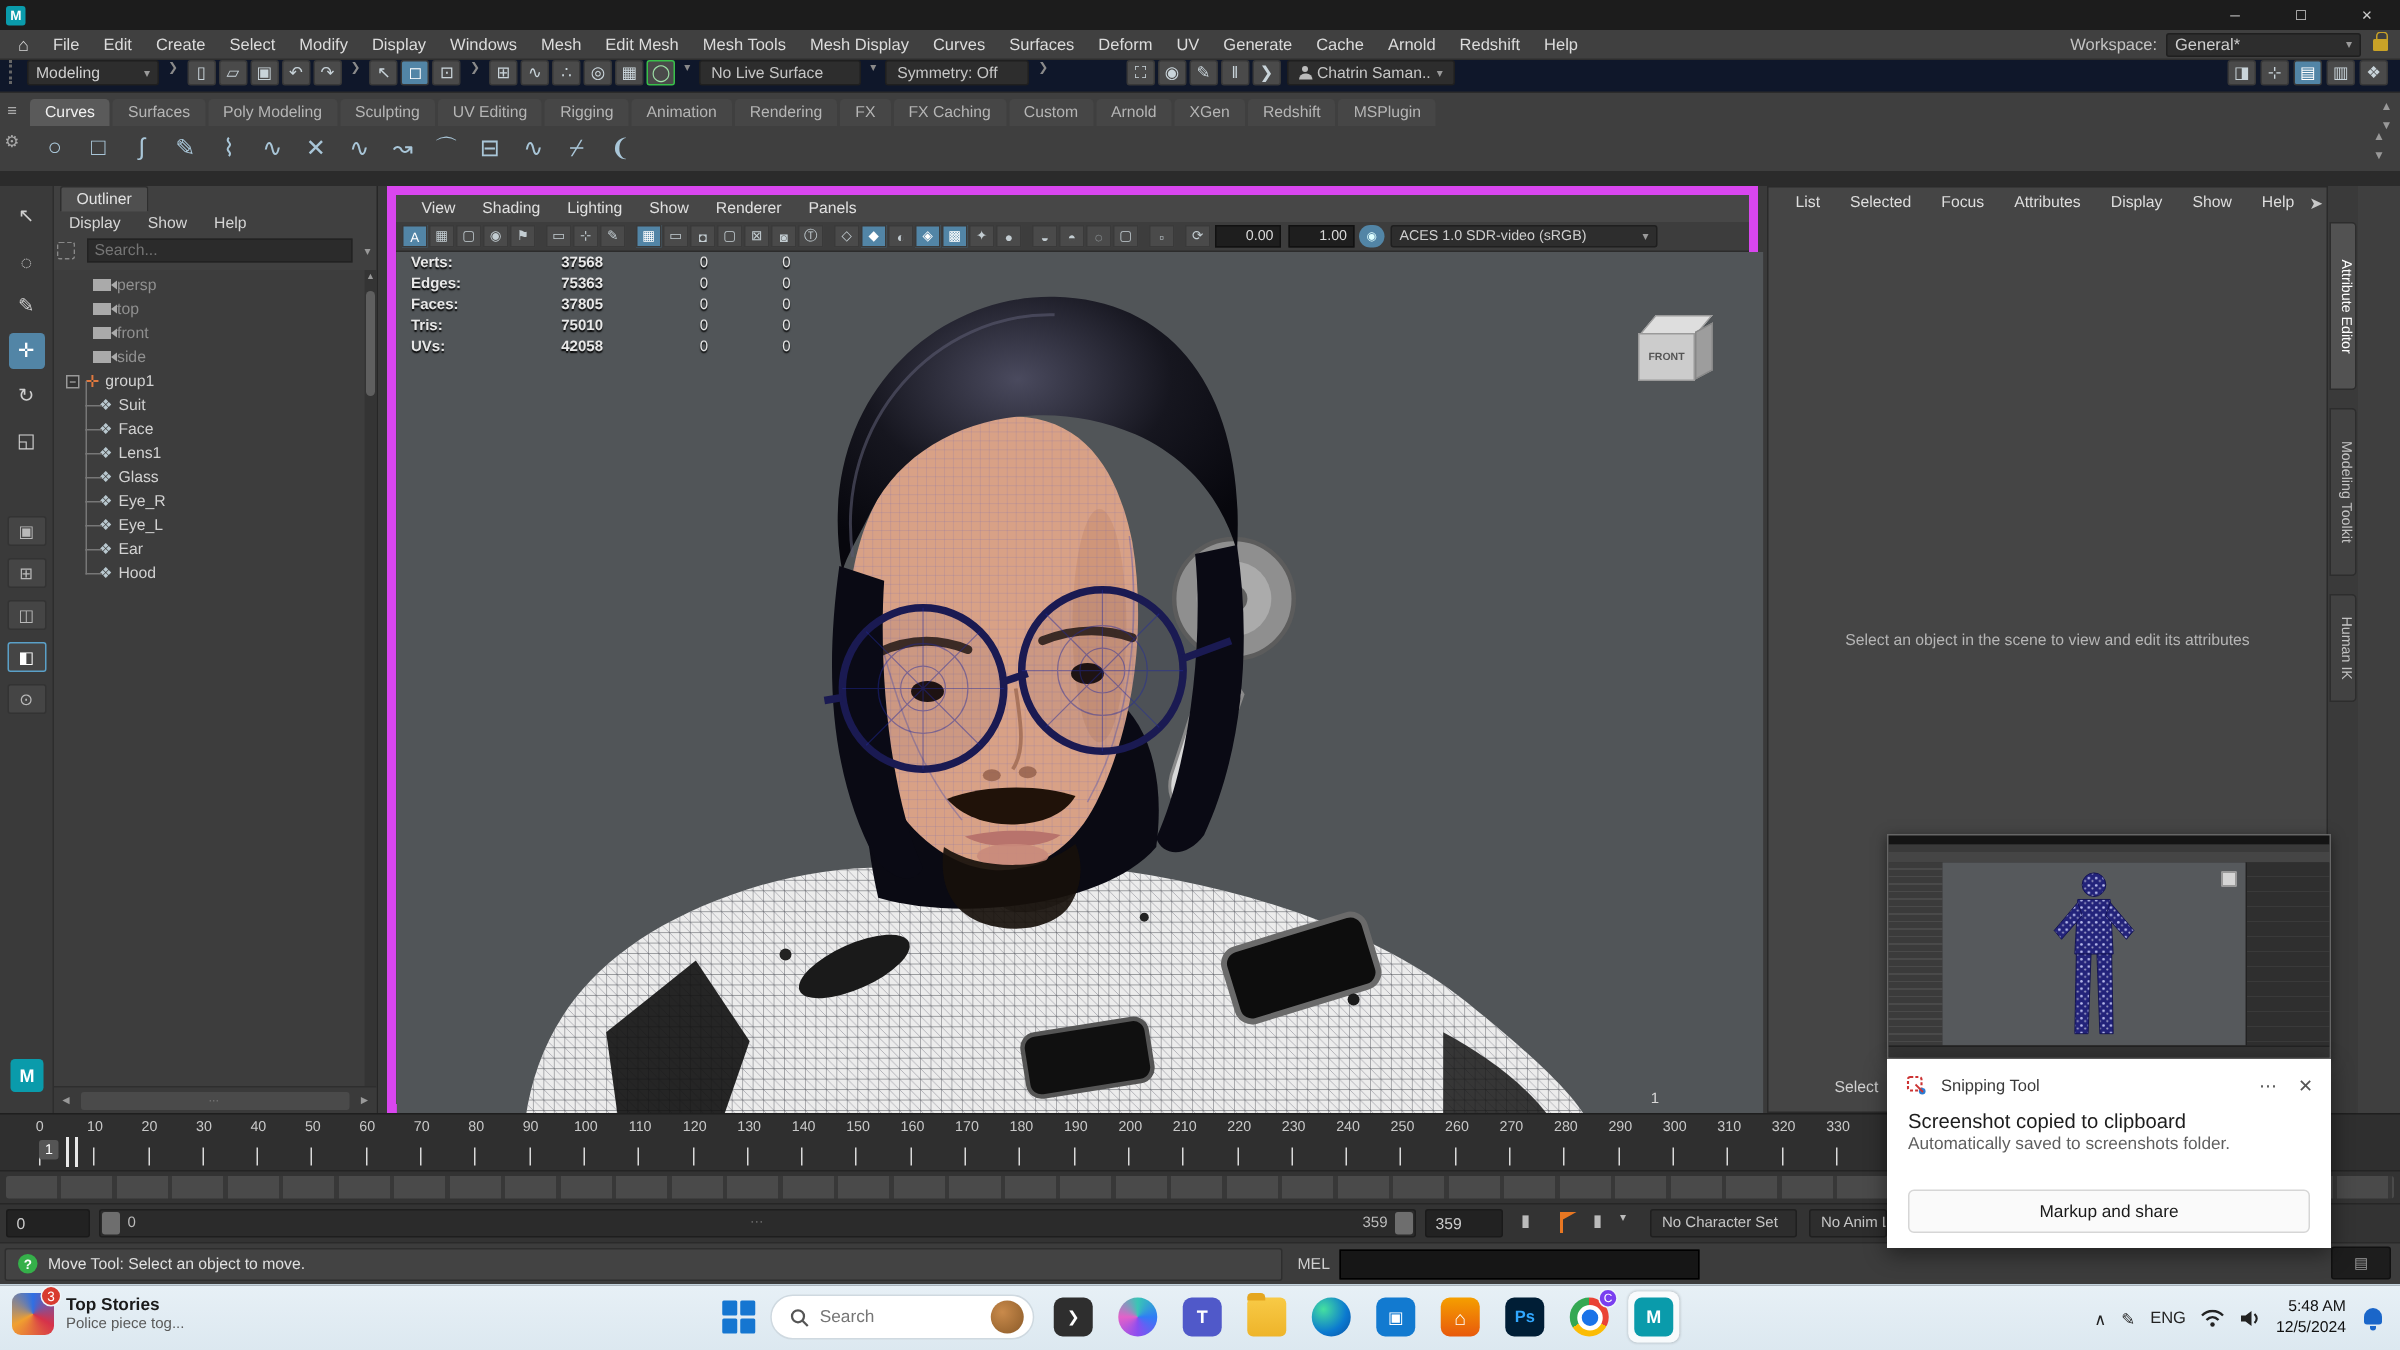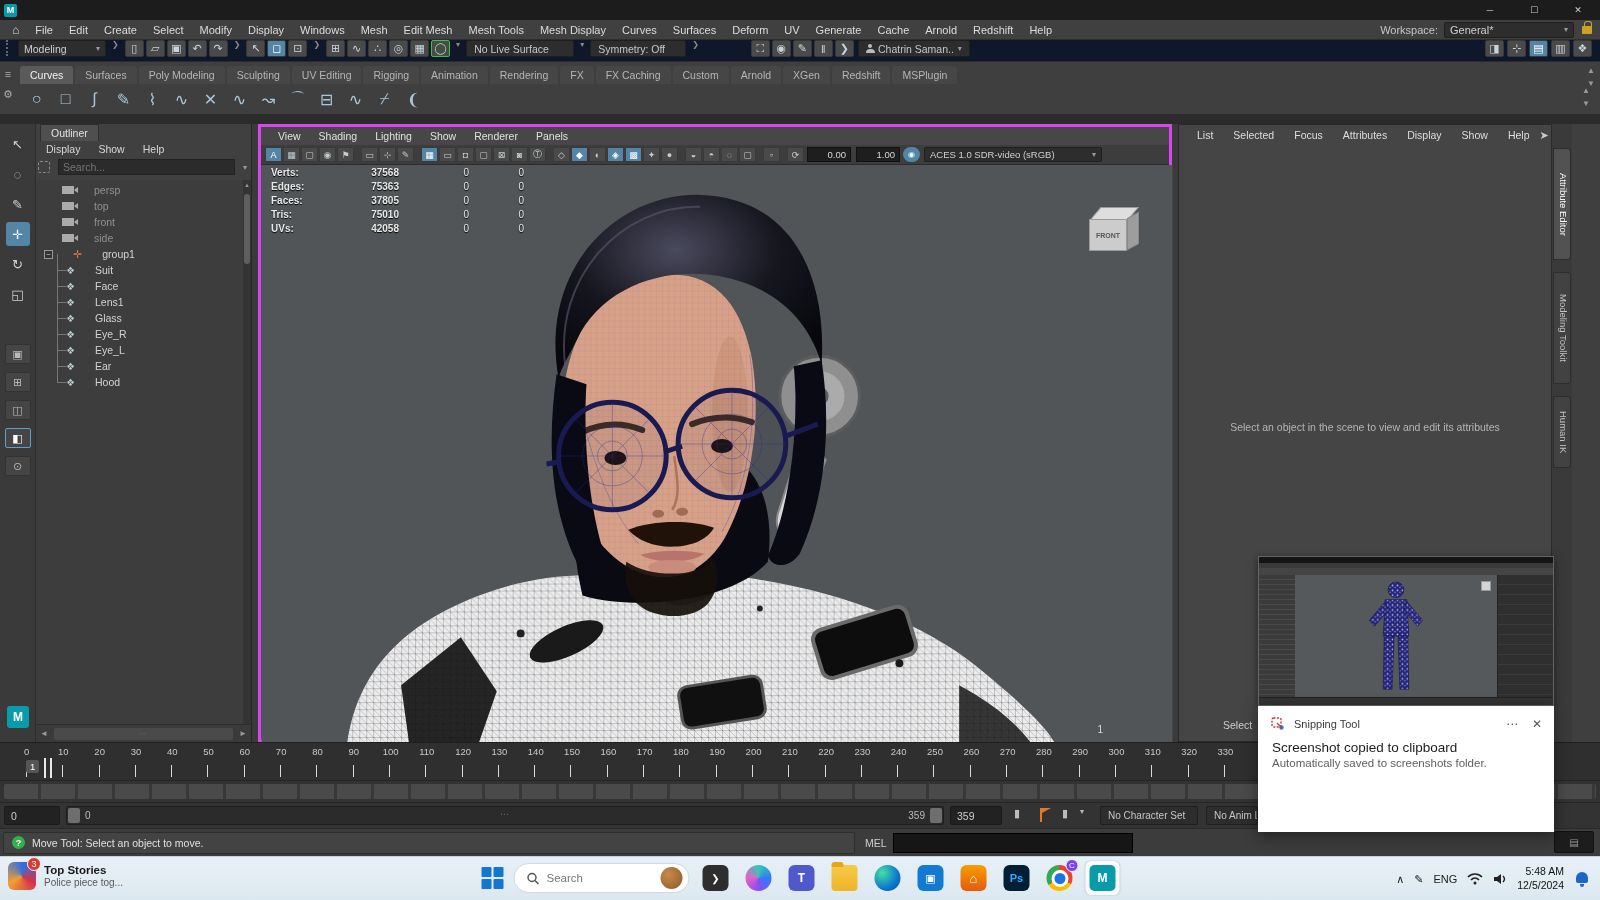--- a/index.html
+++ b/index.html
@@ -64,41 +64,41 @@
   
   .outliner { left:36px; top:124px; width:216px; height:618px; background:#404040; border-right:1px solid #262626; }
   .out-tab { position:absolute; left:4px; top:0; background:#4f4f4f; border:1px solid #2e2e2e; border-bottom:none; padding:2px 10px; font-size:10.5px; color:#e2e2e2; border-radius:2px 2px 0 0; }
   .out-menus { position:absolute; left:2px; top:17px; display:flex; gap:2px; }
   .out-menu { padding:2px 8px; color:#d5d5d5; font-size:10.5px; }
   .out-search { position:absolute; left:2px; top:34px; right:4px; height:18px; display:flex; align-items:center; gap:8px; }
   .filter-ico { width:12px; height:12px; border:1px dashed #888; border-radius:2px; }
   .out-search input { flex:1; height:16px; background:#2b2b2b; border:1px solid #222; color:#ccc; font-size:10.5px; padding:0 4px; }
   .out-search .caret { color:#999; font-size:8px; }
   .out-tree { position:absolute; left:0; top:56px; right:8px; bottom:18px; background:#3d3d3d; overflow:hidden; padding-top:2px; }
-  .out-row { display:flex; align-items:center; height:16px; gap:20px; font-size:10.5px; color:#d2d2d2; white-space:nowrap; }
+  .out-row { display:flex; align-items:center; height:16px; gap:4px; font-size:10.5px; color:#d2d2d2; white-space:nowrap; }
   .out-row.cam { padding-left:26px; color:#909090; }
   .cam-ic { width:12px; height:8px; background:#aaa; position:relative; display:inline-block; }
   .cam-ic:after { content:""; position:absolute; right:-4px; top:1px; border-top:3px solid transparent; border-bottom:3px solid transparent; border-right:4px solid #aaa; }
   .grp-row { padding-left:8px; }
   .expander { width:9px; height:9px; border:1px solid #999; color:#ccc; font-size:8px; line-height:7px; text-align:center; background:#333; }
   .xform-ic { color:#e0793f; font-size:11px; }
   .child-row { padding-left:30px; position:relative; }
   .child-row:before { content:""; position:absolute; left:21px; top:-8px; width:10px; height:16px; border-left:1px solid #777; border-bottom:1px solid #777; }
   .mesh-ic { color:#b9c8cf; font-size:10px; }
   .set-row { padding-left:24px; }
   .set-ic { width:10px; height:10px; border-radius:50%; border:2px solid #8fd0d8; border-left-color:#444; display:inline-block; }
   .out-vscroll { position:absolute; right:0; top:56px; width:8px; bottom:18px; background:#343434; }
   .out-vscroll .thumb { position:absolute; top:14px; left:1px; width:6px; height:70px; background:#5f5f5f; border-radius:3px; }
   .out-vscroll .up { position:absolute; top:2px; left:0; width:8px; text-align:center; font-size:6px; color:#999; }
   .out-hscroll { position:absolute; left:0; bottom:0; right:0; height:18px; background:#3a3a3a; display:flex; align-items:center; border-top:1px solid #2e2e2e; }
   .hs-btn { width:16px; text-align:center; color:#999; font-size:8px; }
   .hs-track { flex:1; height:12px; margin:0 2px; background:#4a4a4a; border-radius:2px; display:flex; align-items:center; justify-content:center; color:#777; font-size:7px; letter-spacing:2px; overflow:hidden; }
 
   
-  .viewport { left:258px; top:124px; width:914px; height:618px; background:#4b4e52; border:3px solid #d946ef; }
+  .viewport { left:258px; top:124px; width:914px; height:618px; background:#4b4e52; border:6px solid #d946ef; }
   .vp-menus { position:absolute; left:0; top:0; width:100%; height:18px; background:#474747; display:flex; align-items:center; padding-left:8px; }
   .vp-menu { padding:0 9px; font-size:10.5px; color:#e0e0e0; }
   .vp-toolbar { position:absolute; left:0; top:18px; width:100%; height:20px; background:#3d3d3d; display:flex; align-items:center; gap:1px; padding:0 4px; border-bottom:1px solid #2c2c2c; }
   .vpi { width:17px; height:15px; background:#4a4a4a; border:1px solid #3a3a3a; color:#c3cdd2; font-size:9px; display:flex; align-items:center; justify-content:center; flex:none; }
   .vpi.active { background:#5285a6; color:#fff; }
   .vpi.divider { width:5px; background:transparent; border:none; }
   .vp-fld { width:44px; height:15px; background:#1e1e1e; border:1px solid #111; color:#d8d8d8; font-size:9.5px; display:flex; align-items:center; justify-content:flex-end; padding:0 4px; margin:0 2px; flex:none; }
   .vp-cm { width:17px; height:15px; border-radius:8px; background:#5285a6; color:#dff; font-size:8px; display:flex; align-items:center; justify-content:center; flex:none; }
   .vp-aces { width:178px; height:15px; font-size:9.5px; margin-left:3px; flex:none; }
   .vp-canvas { position:absolute; left:0; top:38px; width:912px; height:578px; overflow:hidden; }
@@ -941,15 +941,16 @@
         <path d="M7 7 L12 12" stroke="#c33" stroke-width="1.2"></path>
       </svg>
       <span class="nc-appname">Snipping Tool</span>
       <span class="nc-actions">
         <span>⋯</span>
         <span>✕</span>
       </span>
     </div>
     <div class="nc-title">Screenshot copied to clipboard</div>
     <div class="nc-sub">Automatically saved to screenshots folder.</div>
+    <div class="nc-btn">Markup and share</div>
   </div>
 
 </div>
 
 </body></html>

